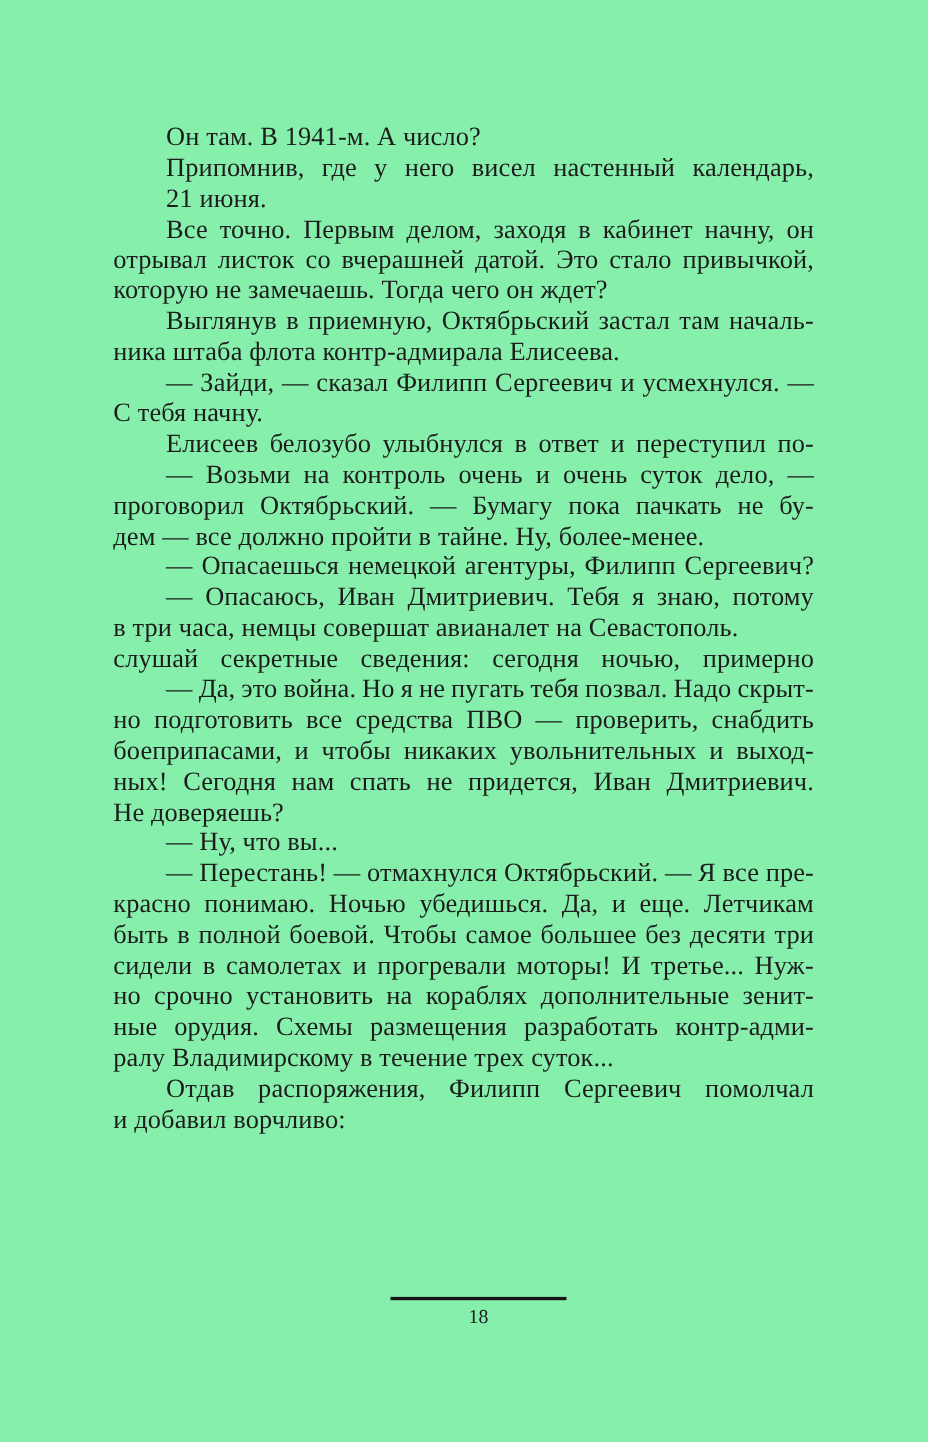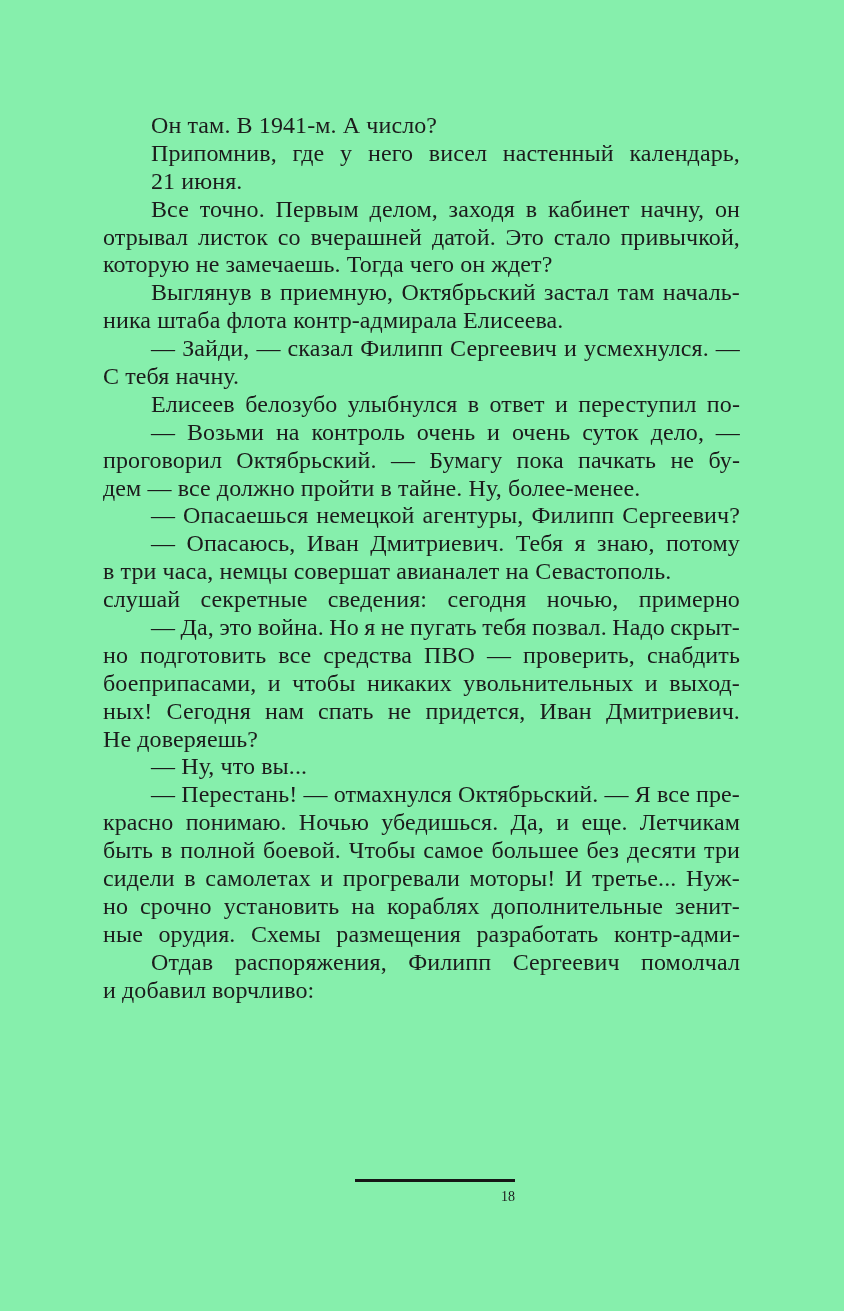--- a/index.html
+++ b/index.html
@@ -43,22 +43,22 @@
     top: 1179px;
     width: 160px;
     height: 3px;
     background: #161616;
   }
   .page-number {
     position: absolute;
     left: 355px;
     top: 1184px;
     width: 160px;
-    text-align: right;
-    font-size: 14px;
+    text-align: center;
+    font-size: 18px;
     line-height: 26px;
     color: #1c1c1c;
   }
 </style>
 </head>
 <body>
 
 <div class="page">
   <div class="text-block">
       <div class="line ind">Он там. В 1941-м. А число?</div>
@@ -275,20 +275,21 @@
         <span>зенит-</span>
       </div>
       <div class="line jst">
         <span>ные</span>
         <span>орудия.</span>
         <span>Схемы</span>
         <span>размещения</span>
         <span>разработать</span>
         <span>контр-адми-</span>
       </div>
+      <div class="line">ралу Владимирскому в течение трех суток...</div>
       <div class="line ind jst">
         <span>Отдав</span>
         <span>распоряжения,</span>
         <span>Филипп</span>
         <span>Сергеевич</span>
         <span>помолчал</span>
       </div>
       <div class="line">и добавил ворчливо:</div>
     </div>
   <div class="footer-rule"></div>

